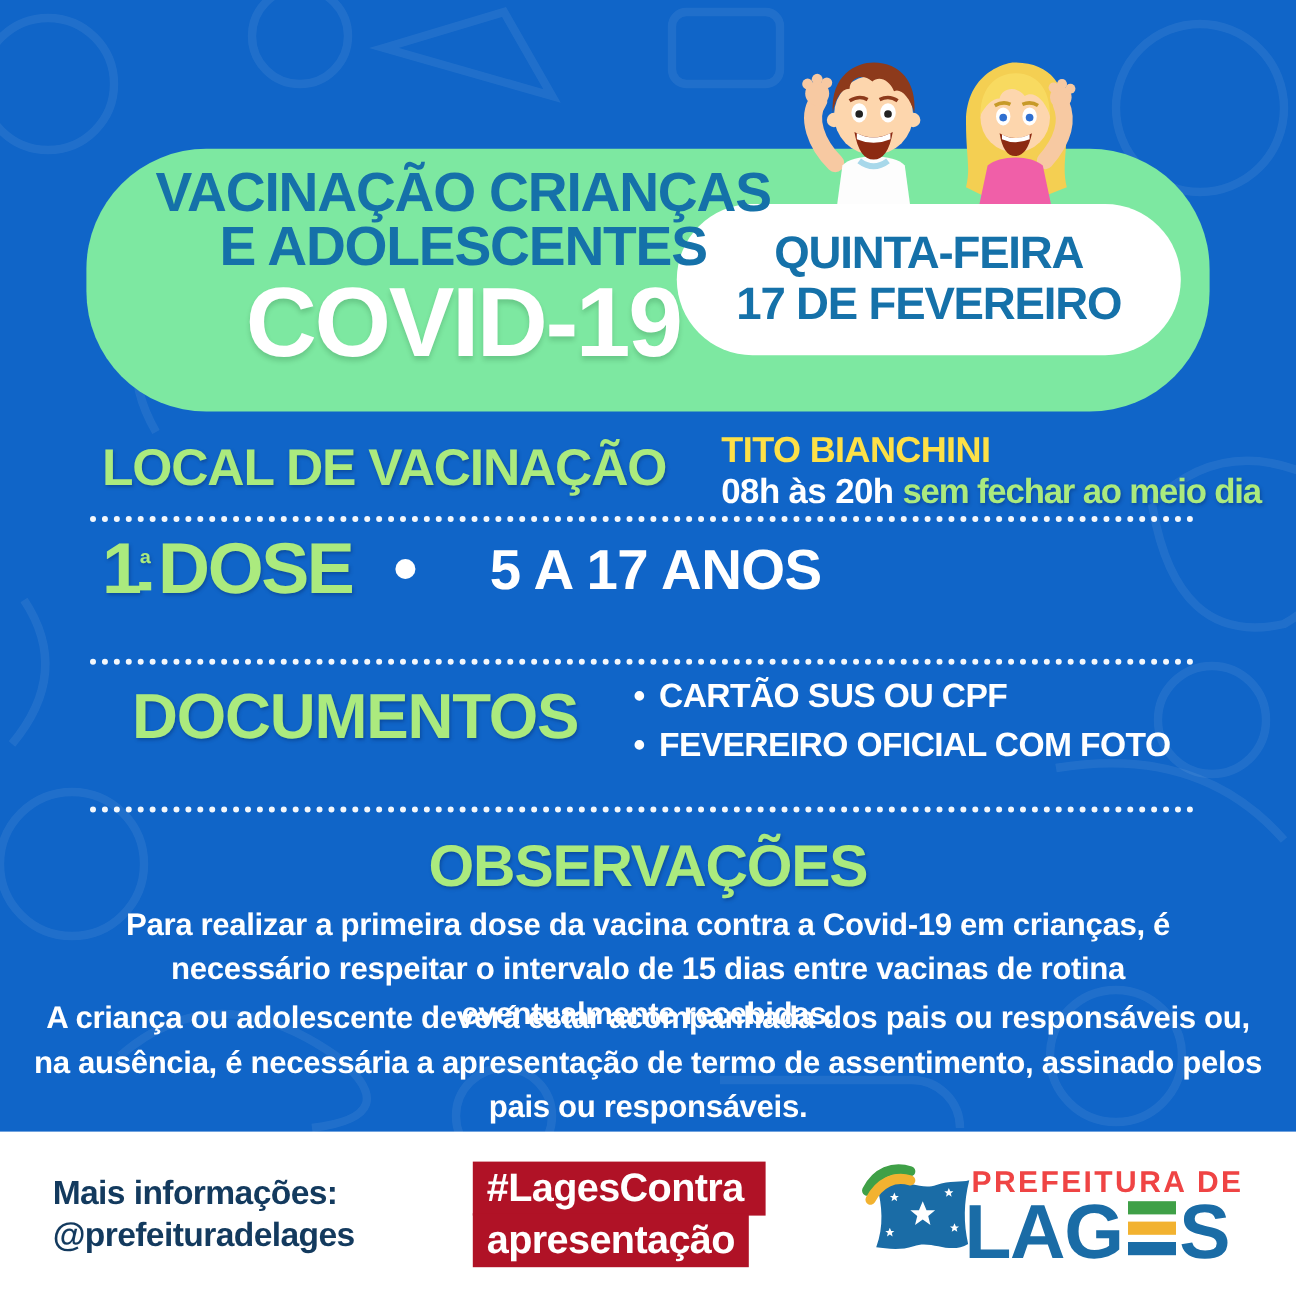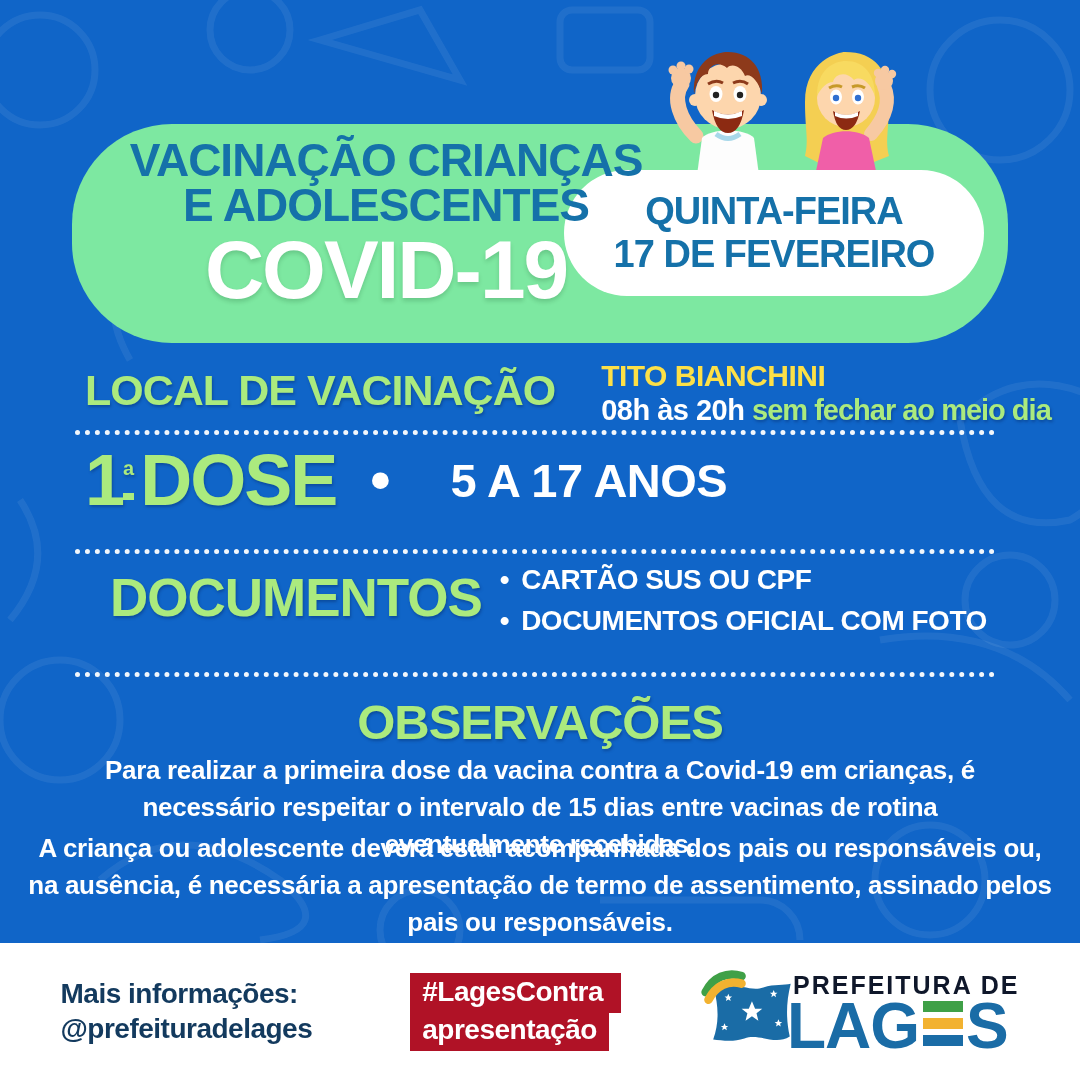--- a/index.html
+++ b/index.html
@@ -45,50 +45,50 @@
   .local-right{margin-left:46px;line-height:1.18;white-space:nowrap;}
   .local-place{color:#fde047;font-size:30px;letter-spacing:-0.5px;}
   .local-hours{font-size:29px;letter-spacing:-0.5px;}
   .local-hours .hours{color:#ffffff;}
   .local-hours .note{color:#abea7e;}
   .dotted{
     position:absolute;left:75px;width:920px;height:0;
     border-top:5px dotted rgba(255,255,255,0.95);z-index:1;
   }
   .row-dose{position:absolute;left:85px;top:444px;right:75px;display:flex;align-items:center;z-index:1;}
-  .dose-label{font-size:72px;letter-spacing:-2px;line-height:1;}
+  .dose-label{font-size:60px;letter-spacing:-2px;line-height:1;}
   .dose-label sup{
     font-size:0.42em;vertical-align:0.62em;letter-spacing:0;
     border-bottom:7px solid #abea7e;padding-bottom:1px;margin-right:6px;
   }
   .dose-age{display:flex;align-items:center;margin-left:34px;color:#ffffff;}
   .dose-age .bullet{font-size:58px;margin-right:16px;line-height:1;}
   .dose-age .age-text{font-size:47px;letter-spacing:-0.5px;margin-left:44px;}
   .row-docs{position:absolute;left:110px;top:560px;right:60px;display:flex;align-items:center;z-index:1;}
   .docs-label{font-size:53px;margin-top:-6px;}
-  .docs-list{margin-left:18px;color:#ffffff;font-size:28px;line-height:1.45;letter-spacing:-0.5px;white-space:nowrap;}
+  .docs-list{margin-left:46px;color:#ffffff;font-size:28px;line-height:1.45;letter-spacing:-0.5px;white-space:nowrap;}
   .docs-list .bullet{margin-right:12px;}
   
   .obs-title{position:absolute;left:0;top:694px;width:100%;text-align:center;font-size:49px;z-index:1;}
   .obs-p{position:absolute;color:#ffffff;text-align:center;font-size:26px;line-height:1.42;z-index:1;letter-spacing:-0.3px;}
   .obs-p1{left:90px;top:752px;width:900px;}
   .obs-p2{left:28px;top:830px;width:1024px;}
   
   .footer{
     position:absolute;left:0;bottom:0;width:1080px;height:137px;background:#ffffff;
     display:flex;align-items:center;justify-content:center;gap:78px;z-index:2;
   }
   .footer-info{color:#133a5e;font-size:28px;line-height:1.22;letter-spacing:-0.5px;}
-  .hashtag{font-size:28px;color:#ffffff;line-height:1;letter-spacing:-0.5px;margin-left:20px;}
+  .hashtag{font-size:33px;color:#ffffff;line-height:1;letter-spacing:-0.5px;margin-left:20px;}
   .hashtag .line{background:#b01226;display:inline-block;padding:5px 12px 7px 12px;}
   .hashtag .line1{padding-right:18px;}
   .hashtag .line2{margin-top:-2px;}
   .logo{display:flex;align-items:center;}
   .logo-textcol{margin-left:-16px;display:flex;flex-direction:column;}
-  .logo-top{color:#0f172a;font-size:25px;letter-spacing:2px;margin-left:6px;}
+  .logo-top{color:#ef4444;font-size:25px;letter-spacing:2px;margin-left:6px;}
   .logo-name{display:flex;align-items:flex-end;color:#1a6ca6;font-size:64px;line-height:0.82;letter-spacing:-1px;}
   .e-bars{display:flex;flex-direction:column;gap:6px;margin:0 3px 6px 4px;}
   .e-bars span{display:block;width:40px;height:11px;}
   .e-bar-1{background:#3fa047;}
   .e-bar-2{background:#f2b230;}
   .e-bar-3{background:#1a6ca6;}
 </style>
 </head>
 <body>
 
@@ -186,21 +186,21 @@
       <span class="bullet">•</span>
       <span class="age-text">5 A 17 ANOS</span>
     </div>
   </div>
   <div class="dotted" style="top:549px;"></div>
 
   <div class="row-docs">
     <div class="green-label docs-label">DOCUMENTOS</div>
     <div class="docs-list">
       <div><span class="bullet">•</span><span>CARTÃO SUS OU CPF</span></div>
-      <div><span class="bullet">•</span><span>DOCUMENTOS OFICIAL COM FOTO</span></div>
+      <div><span class="bullet">•</span><span>FEVEREIRO OFICIAL COM FOTO</span></div>
     </div>
   </div>
   <div class="dotted" style="top:672px;"></div>
 
   <div class="green-label obs-title">OBSERVAÇÕES</div>
   <div class="obs-p obs-p1">Para realizar a primeira dose da vacina contra a Covid-19 em crianças, é necessário respeitar o intervalo de 15 dias entre vacinas de rotina eventualmente recebidas.</div>
   <div class="obs-p obs-p2">A criança ou adolescente deverá estar acompanhada dos pais ou responsáveis ou, na ausência, é necessária a apresentação de termo de assentimento, assinado pelos pais ou responsáveis.</div>
 
   <div class="footer">
     <div class="footer-info">

